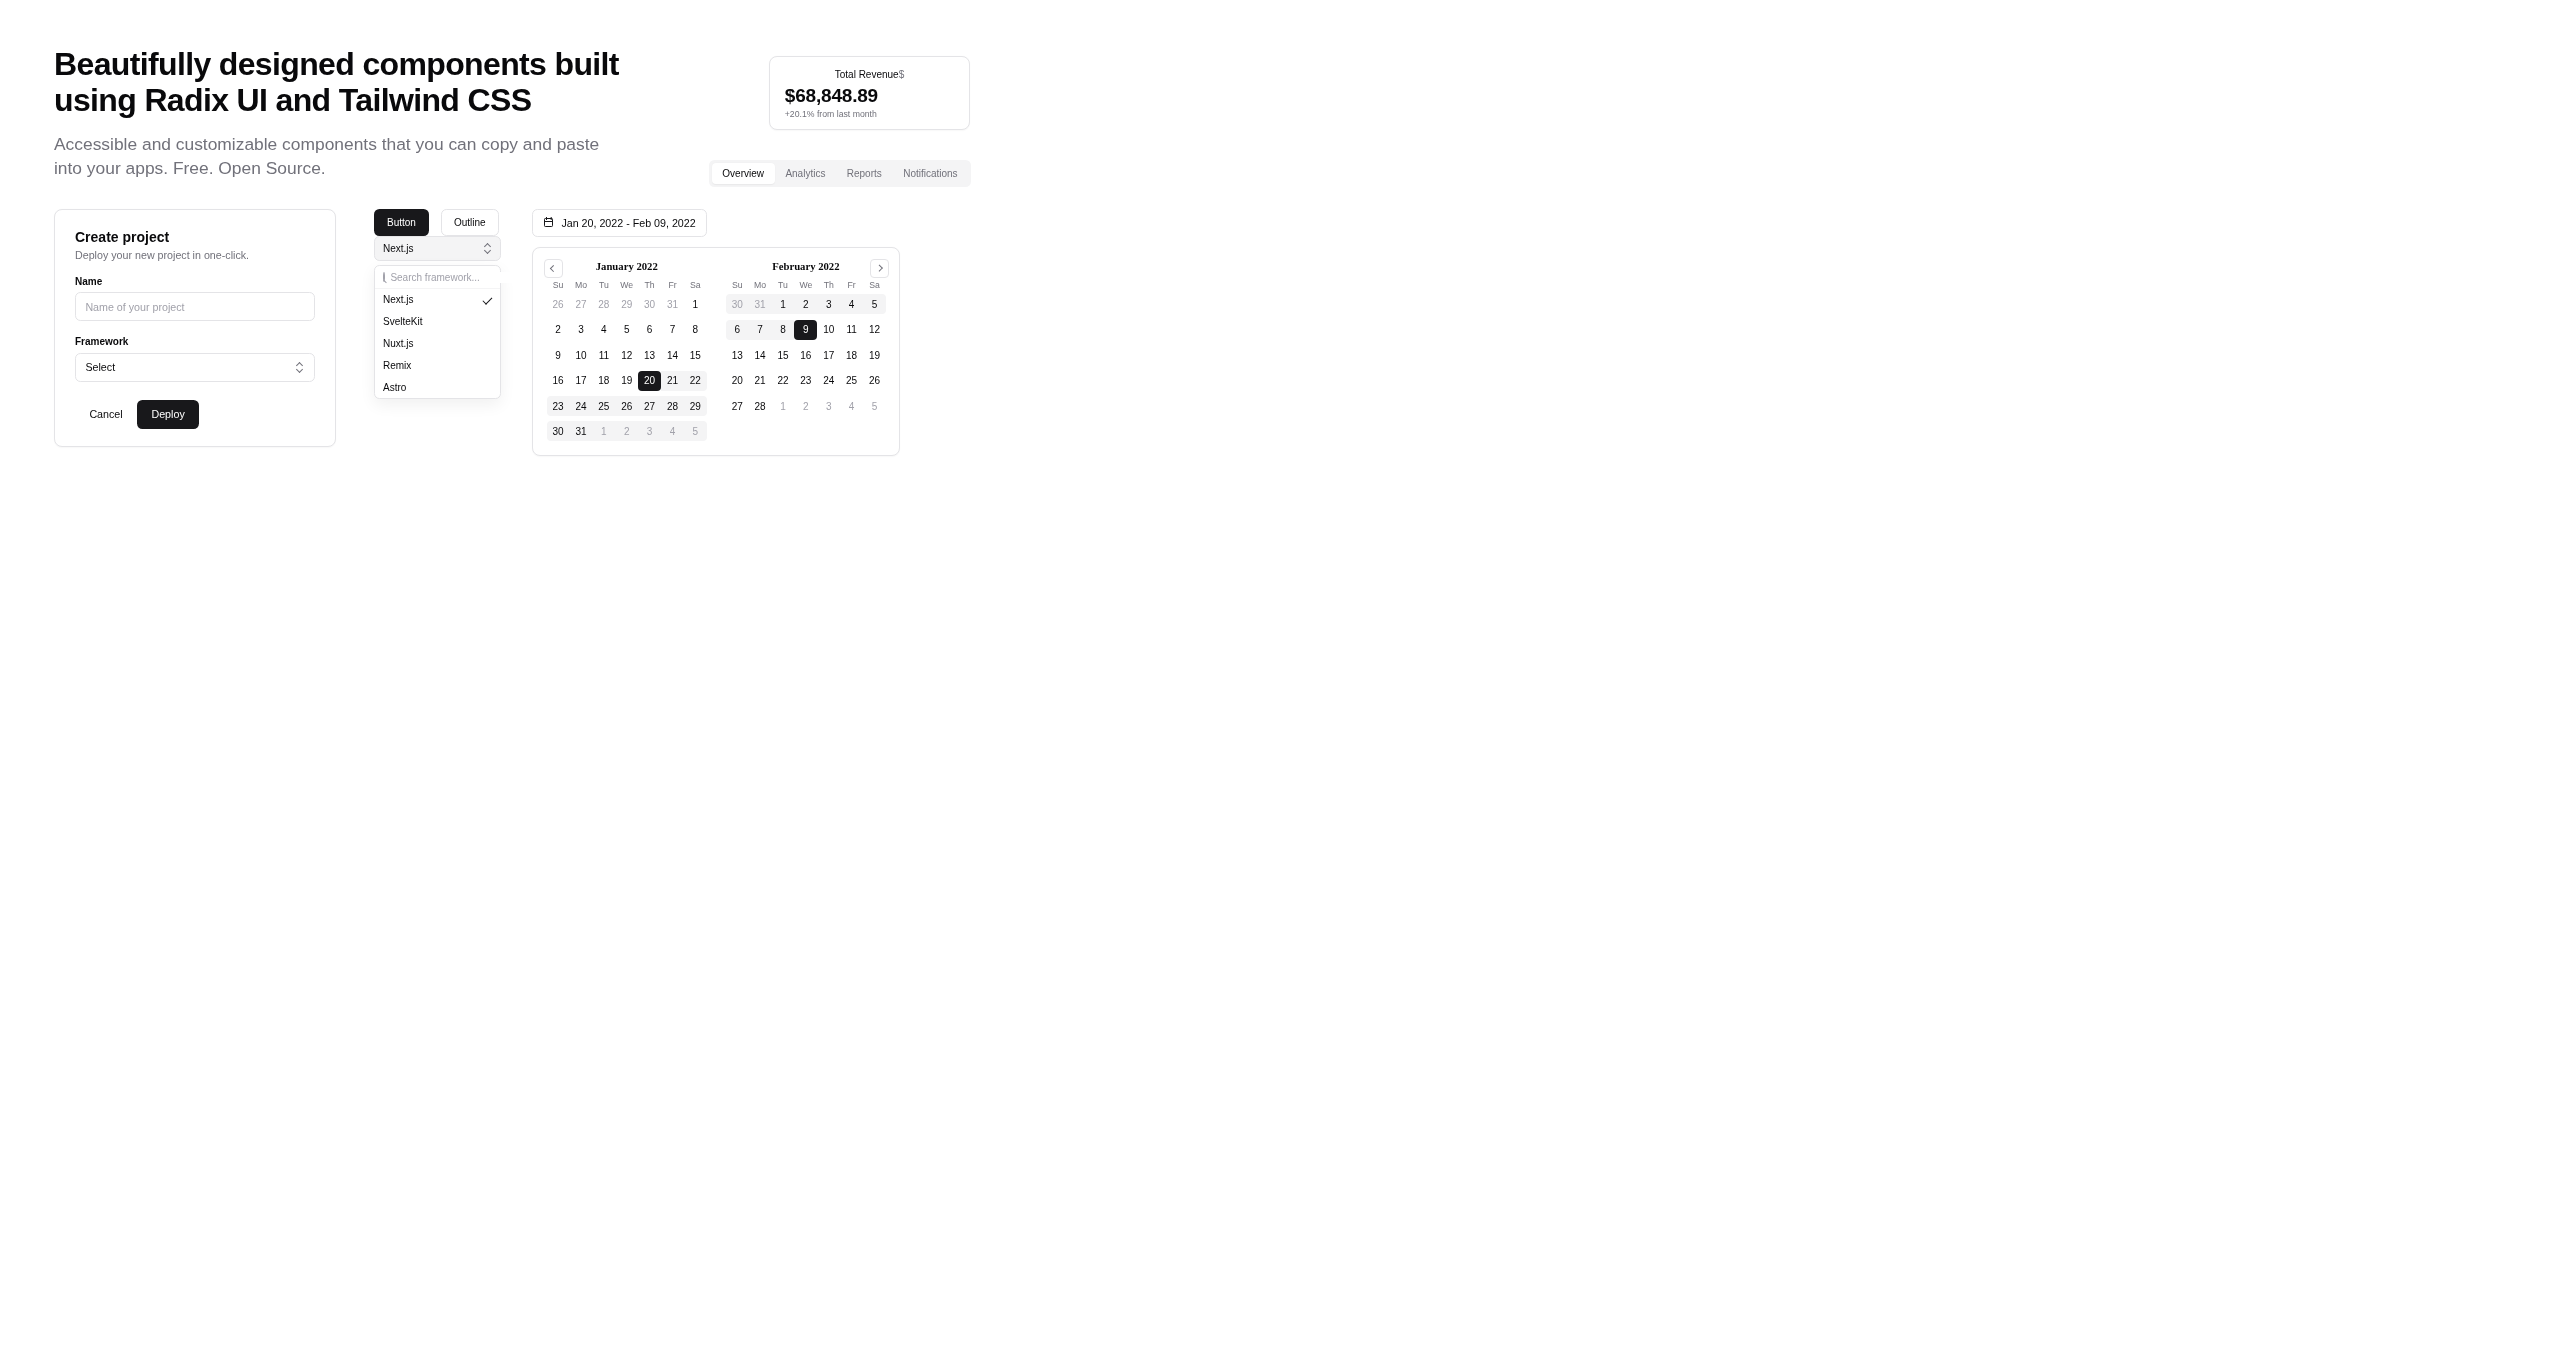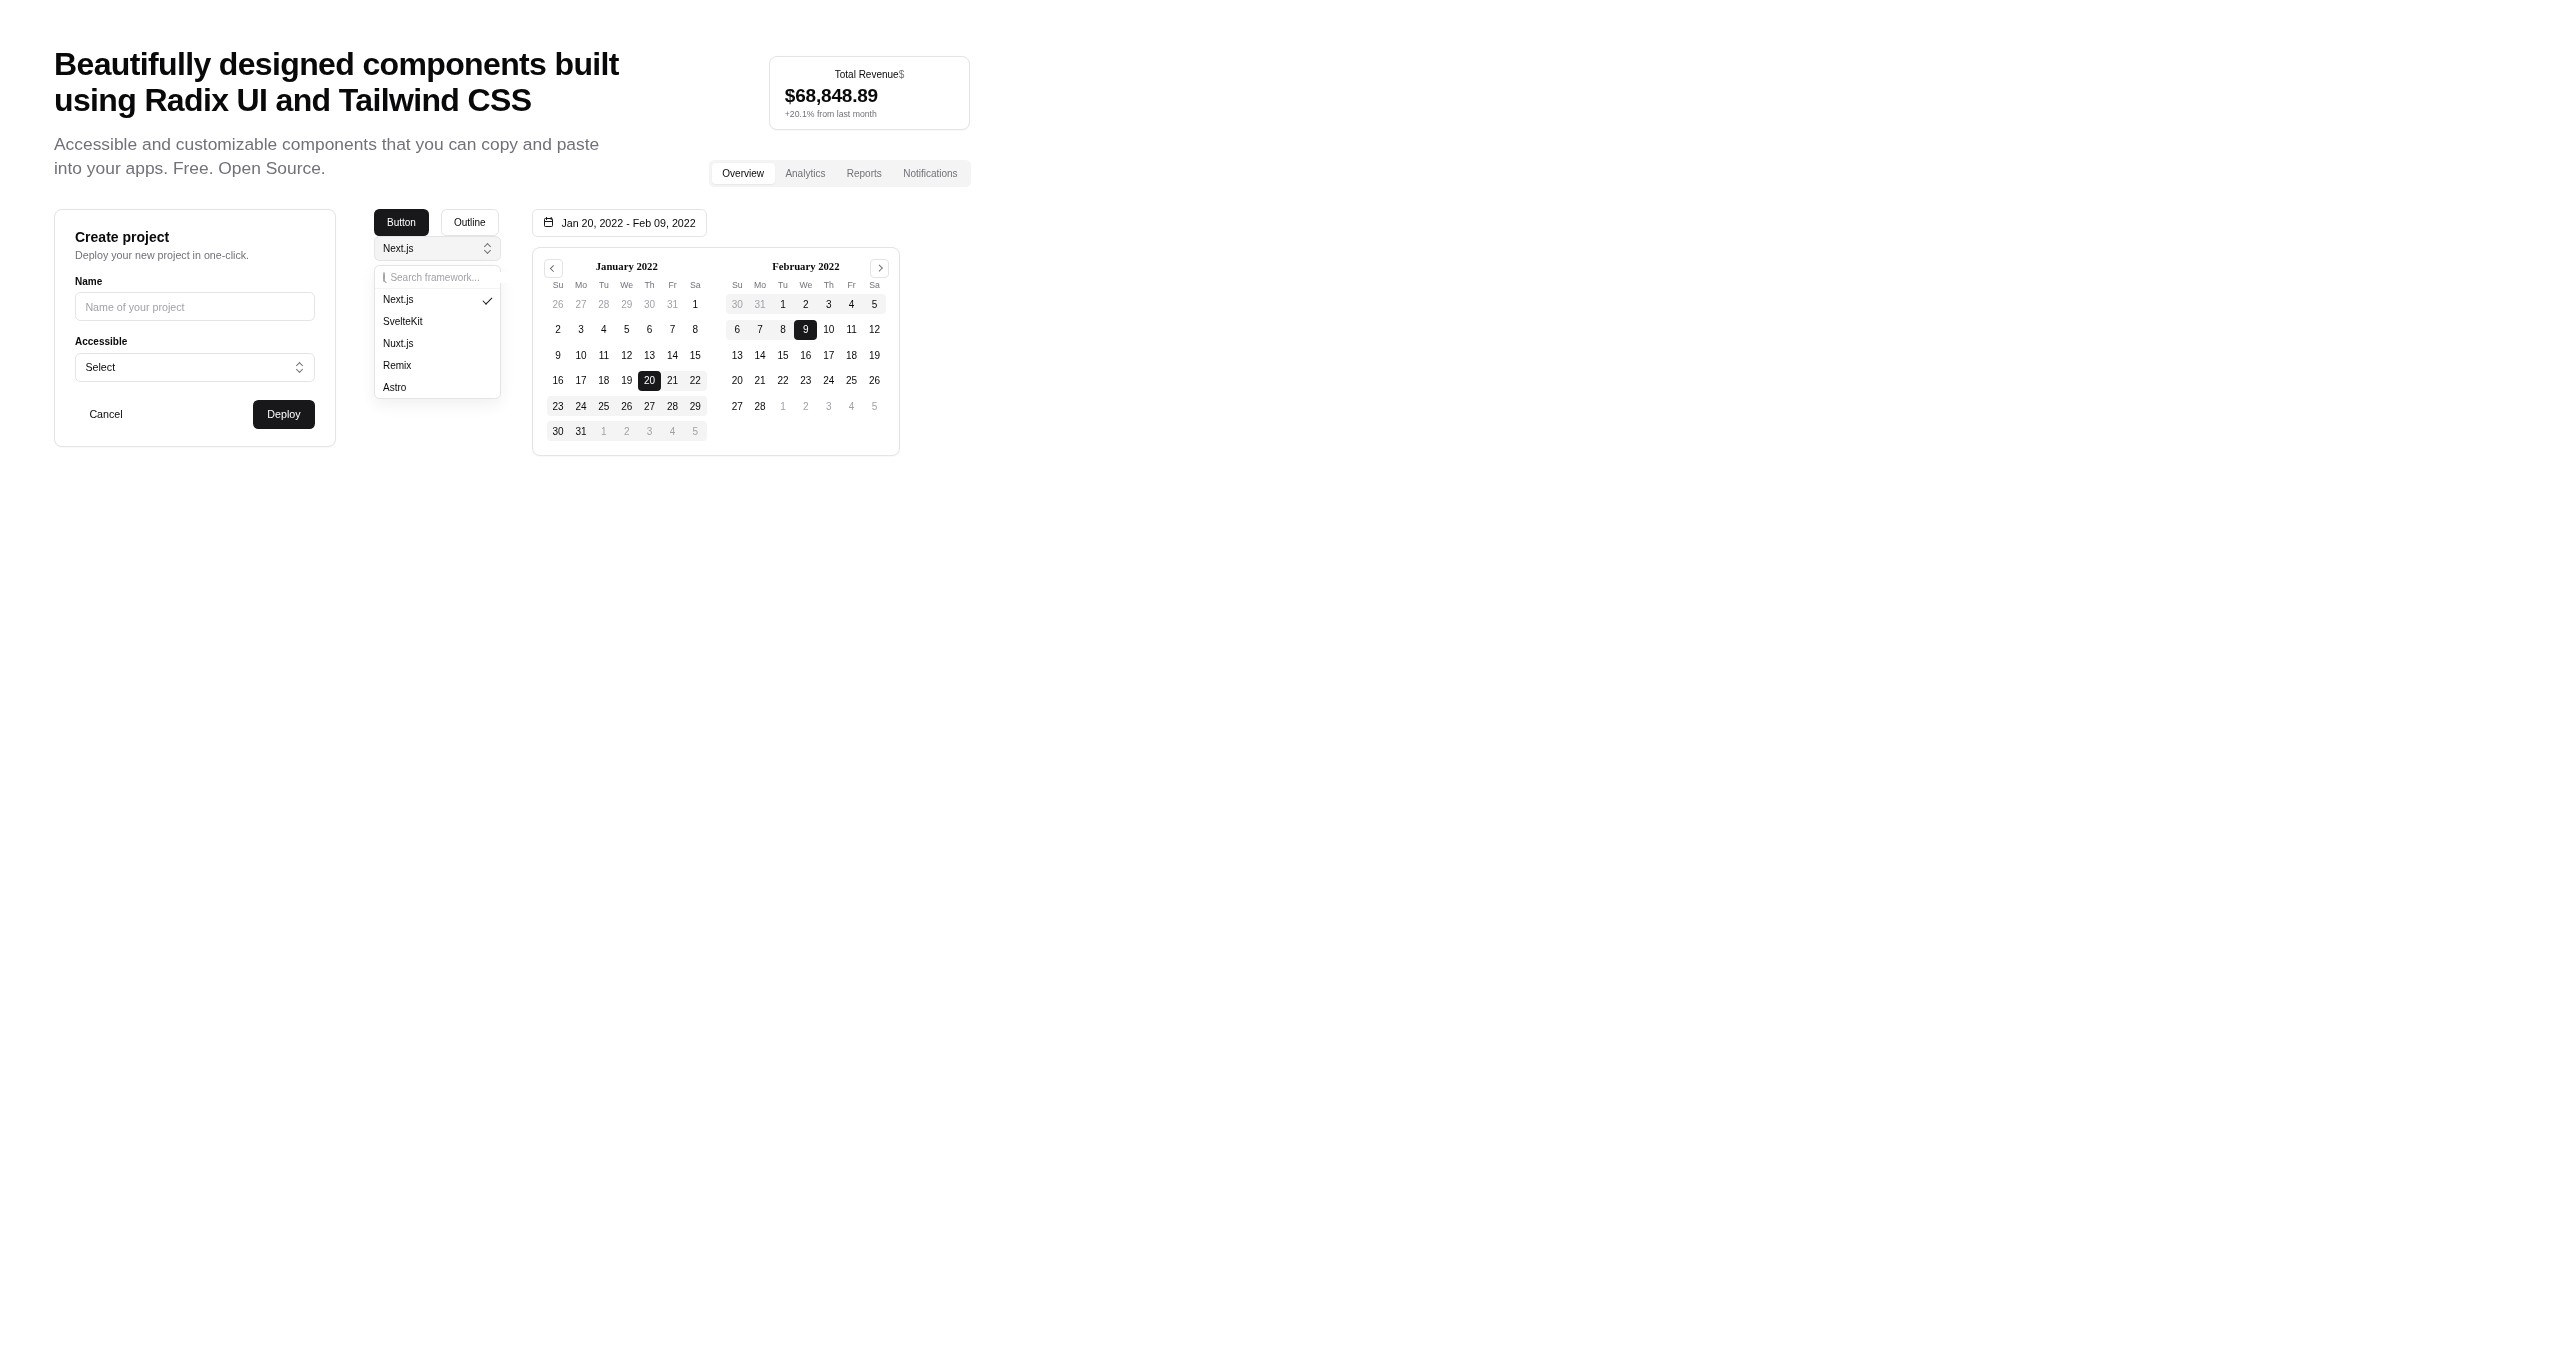--- a/index.html
+++ b/index.html
@@ -56,21 +56,21 @@
     padding:0 9.4px; font-size:10.7px; color:#09090b; background:#fff;
     display:flex; align-items:center; justify-content:space-between;
   }
   .chev-updown { width:9.4px; height:9.4px; position:relative; color:#71717a; }
   .chev-updown::before, .chev-updown::after {
     content:""; position:absolute; left:2px; width:4px; height:4px;
     border-left:1px solid currentColor; border-top:1px solid currentColor;
   }
   .chev-updown::before { top:0; transform:rotate(45deg); }
   .chev-updown::after { bottom:0; transform:rotate(-135deg); }
-  .create-actions { display:flex; justify-content:space-between; align-items:center; margin-top:17.4px; }
+  .create-actions { display:flex; align-items:center; margin-top:17.4px; }
   .btn { height:29.5px; padding:0 13.4px; border-radius:5.4px; font-size:10.7px; font-weight:500; cursor:pointer; display:inline-flex; align-items:center; border:0.7px solid transparent; }
   .btn-ghost { background:transparent; color:#09090b; }
   .btn-primary { background:#18181b; color:#fff; }
   .btn-outline { background:#fff; color:#09090b; border-color:#e4e4e7; }
 
   
   .mid { width: 127px; }
   .mid-buttons { display:flex; gap:12px; }
   .mid-buttons .btn { height:27px; padding:0 12px; font-size:10px; }
 
@@ -175,21 +175,21 @@
 
   <div class="row">
 
     <div class="card create">
       <h3>Create project</h3>
       <div class="desc">Deploy your new project in one-click.</div>
 
       <div class="field-label">Name</div>
       <input class="input" placeholder="Name of your project" style="">
 
-      <div class="field-label">Accessible</div>
+      <div class="field-label">Framework</div>
       <div class="select">
         <span>Select</span>
         <span class="chev-updown"></span>
       </div>
 
       <div class="create-actions">
         <button class="btn btn-ghost">Cancel</button>
         <button class="btn btn-primary">Deploy</button>
       </div>
     </div>

